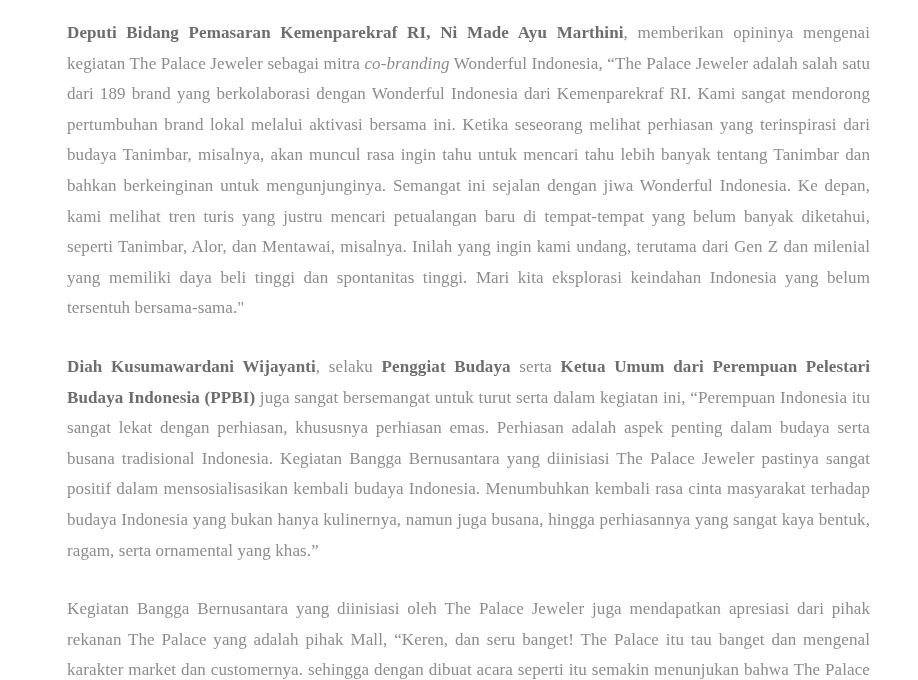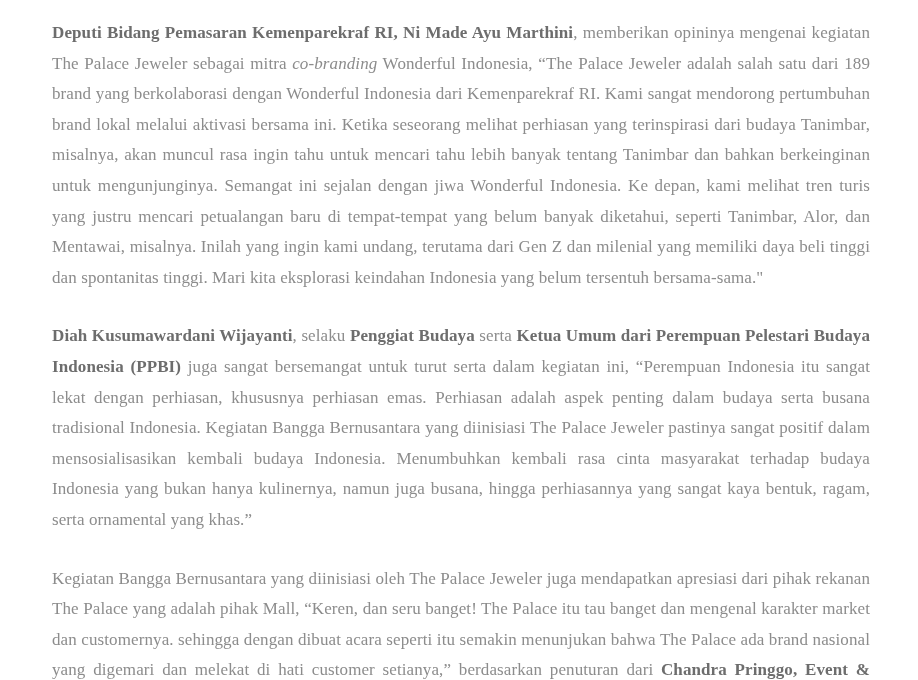--- a/index.html
+++ b/index.html
@@ -16,21 +16,21 @@
     width:918px;
     height:680px;
     overflow:hidden;
     font-family:"Liberation Serif","DejaVu Serif",serif;
   }
   .article{
     box-sizing:border-box;
     padding:18px 48px 0 52px;
   }
   .para{
-    margin:0 0 28px 0;
+    margin:0 0 28px 15px;
     font-size:17px;
     line-height:30.6px;
     color:var(--text-color);
     text-align:justify;
     letter-spacing:0.1px;
   }
   .para:last-child{
     margin-bottom:0;
   }
   .b{

